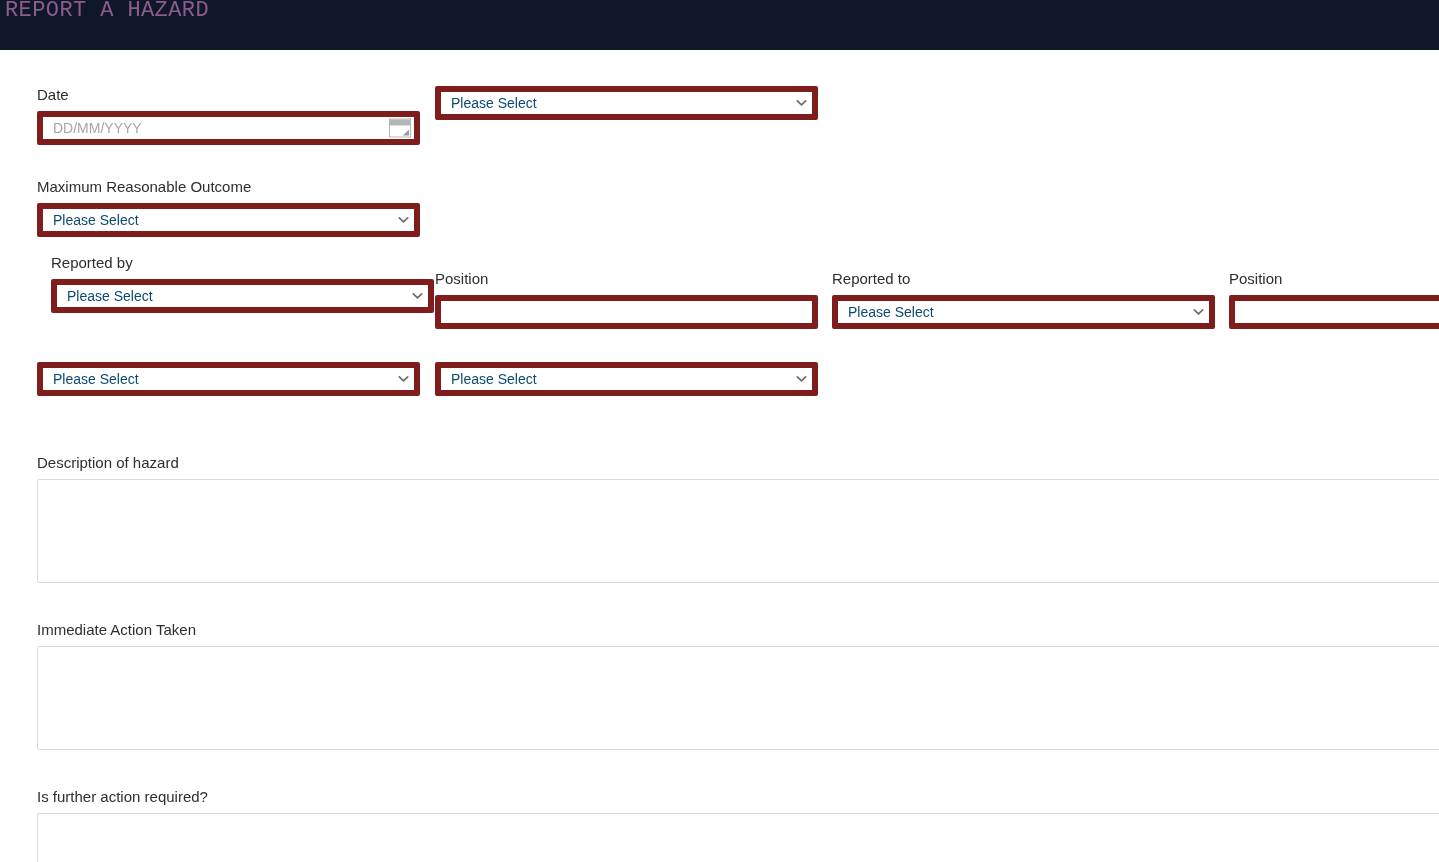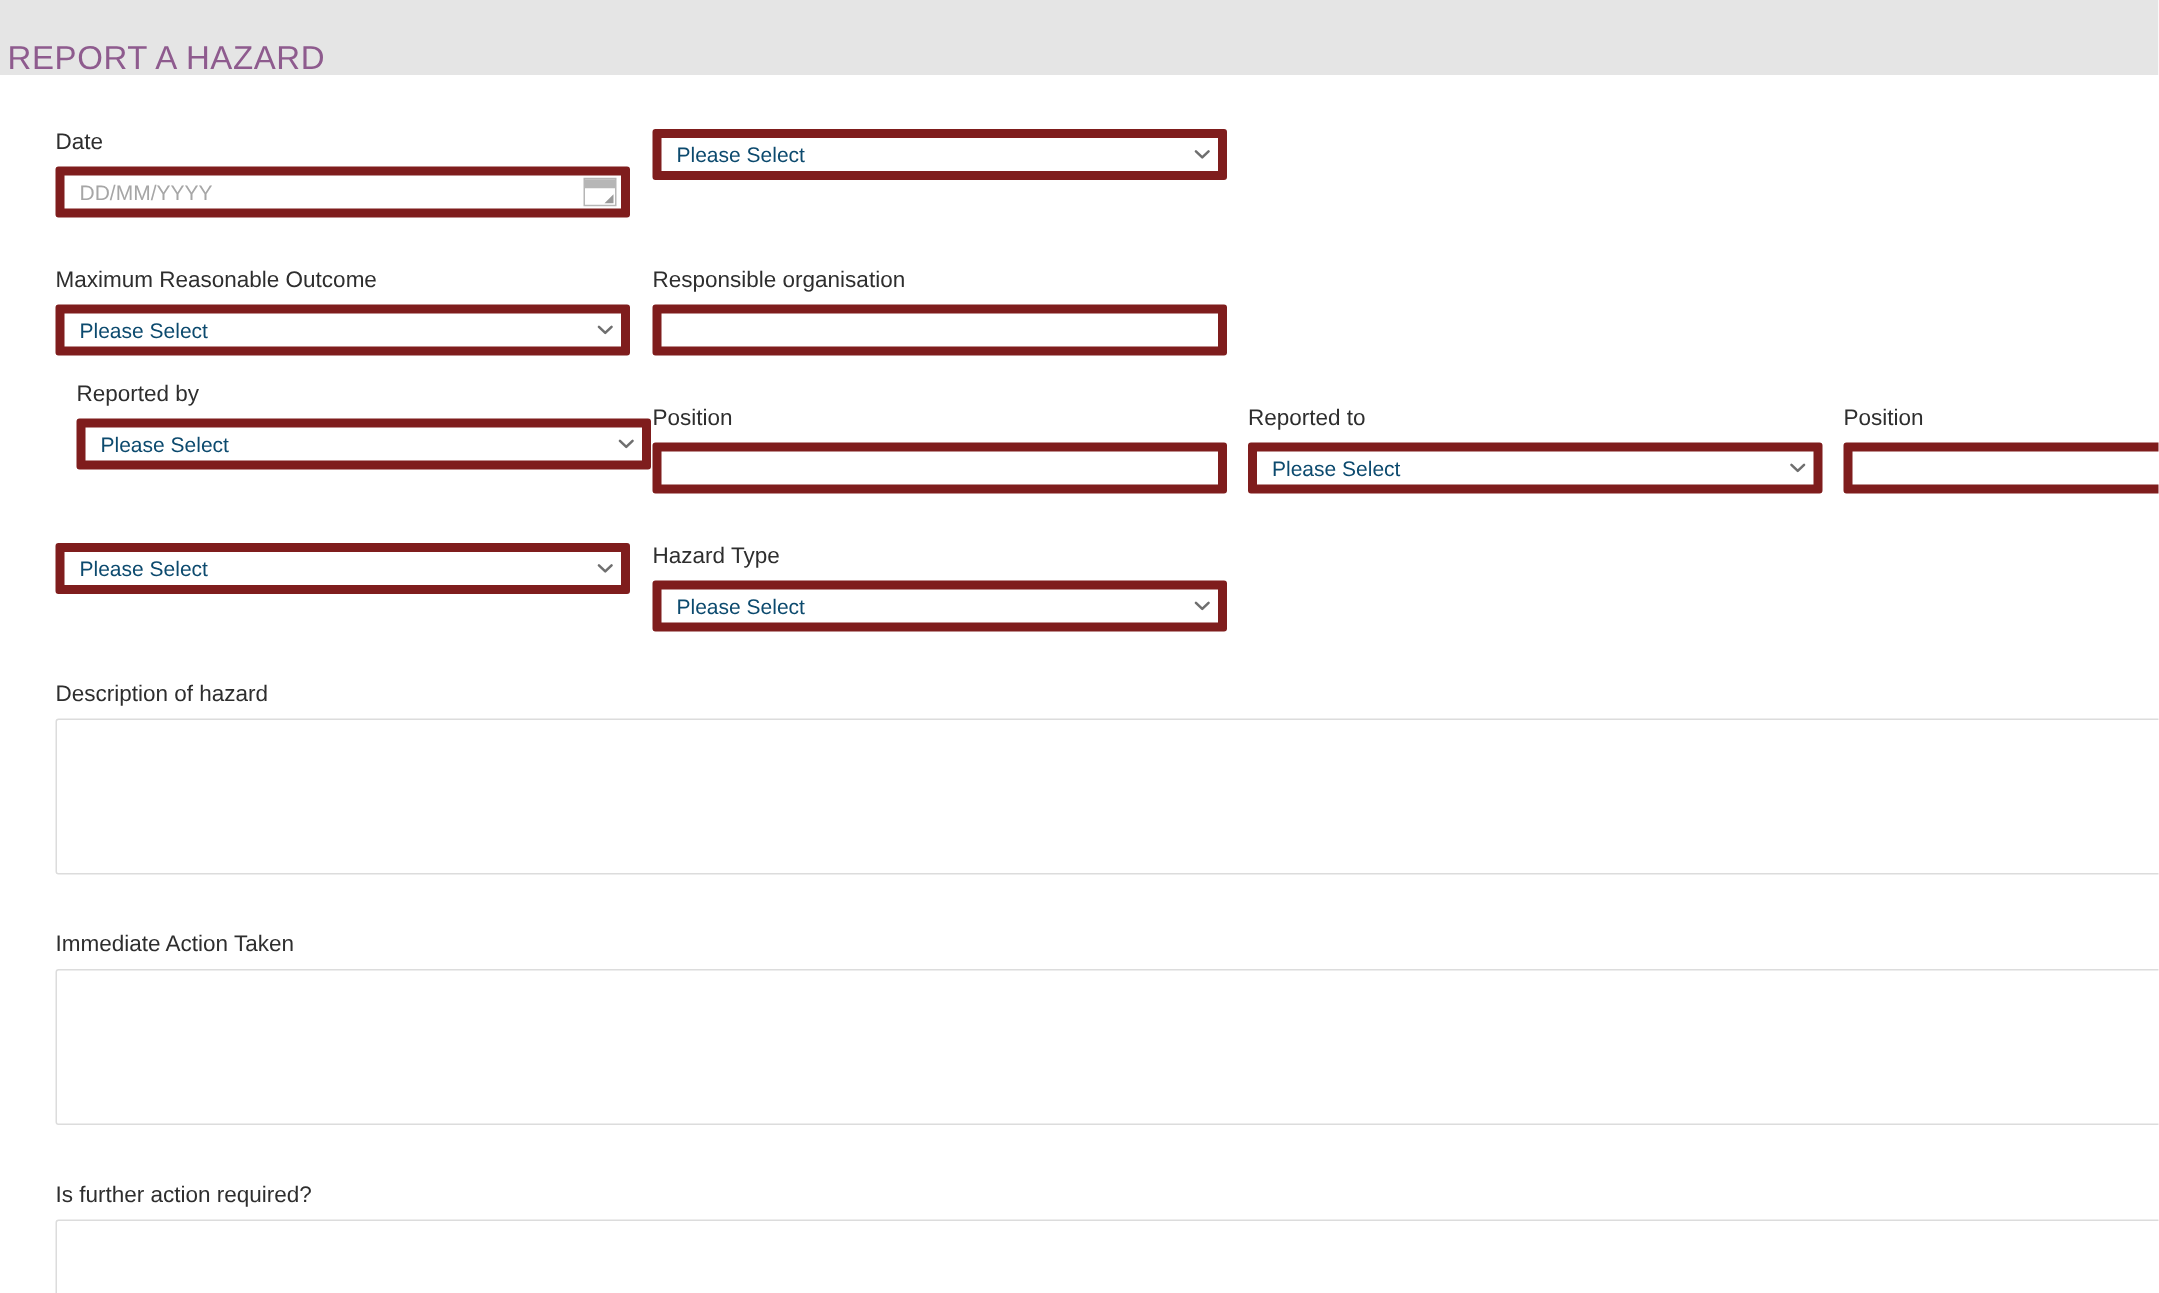--- a/index.html
+++ b/index.html
@@ -9,24 +9,25 @@
     height: 862px;
     overflow: hidden;
     background: #ffffff;
     font-family: "Liberation Sans", sans-serif;
   }
 
   
   .page-header {
     width: 100%;
     height: 50px;
-    background: #e5e5e5;
+    background: #0f172a;
     display: flex;
-    align-items: flex-end;
+    align-items: flex-start;
     padding-left: 5px;
+    font-family: Liberation Mono, monospace;
   }
 
   .page-title {
     font-size: 22px;
     font-weight: 400;
     color: #8e5b8e;
     letter-spacing: 0.4px;
     line-height: 1;
   }
 
@@ -175,24 +176,20 @@
         <option>Please Select</option>
       </select>
       <span class="chevron-down">
         <svg width="11" height="11" viewBox="0 0 11 11">
           <path d="M1.3 3.4 L5.5 7.4 L9.7 3.4" fill="none" stroke="#6f6f6f" stroke-width="1.7" stroke-linecap="round" stroke-linejoin="round"></path>
         </svg>
       </span>
     </div>
   </div>
 
-  <div class="field" style="left:435px; top:128px; width:383px;">
-    <label class="field-label">Responsible organisation</label>
-    <input class="ctl" type="text" placeholder="" style="">
-  </div>
 
   <div class="field" style="left:37px; top:204px; width:383px;margin-left:14px;">
     <label class="field-label">Reported by</label>
     <div class="select-wrap">
       <select class="ctl">
         <option>Please Select</option>
       </select>
       <span class="chevron-down">
         <svg width="11" height="11" viewBox="0 0 11 11">
           <path d="M1.3 3.4 L5.5 7.4 L9.7 3.4" fill="none" stroke="#6f6f6f" stroke-width="1.7" stroke-linecap="round" stroke-linejoin="round"></path>
@@ -232,21 +229,20 @@
       </select>
       <span class="chevron-down">
         <svg width="11" height="11" viewBox="0 0 11 11">
           <path d="M1.3 3.4 L5.5 7.4 L9.7 3.4" fill="none" stroke="#6f6f6f" stroke-width="1.7" stroke-linecap="round" stroke-linejoin="round"></path>
         </svg>
       </span>
     </div>
   </div>
 
   <div class="field" style="left:435px; top:312px; width:383px;">
-    <label class="field-label">Hazard Type</label>
     <div class="select-wrap">
       <select class="ctl">
         <option>Please Select</option>
       </select>
       <span class="chevron-down">
         <svg width="11" height="11" viewBox="0 0 11 11">
           <path d="M1.3 3.4 L5.5 7.4 L9.7 3.4" fill="none" stroke="#6f6f6f" stroke-width="1.7" stroke-linecap="round" stroke-linejoin="round"></path>
         </svg>
       </span>
     </div>

